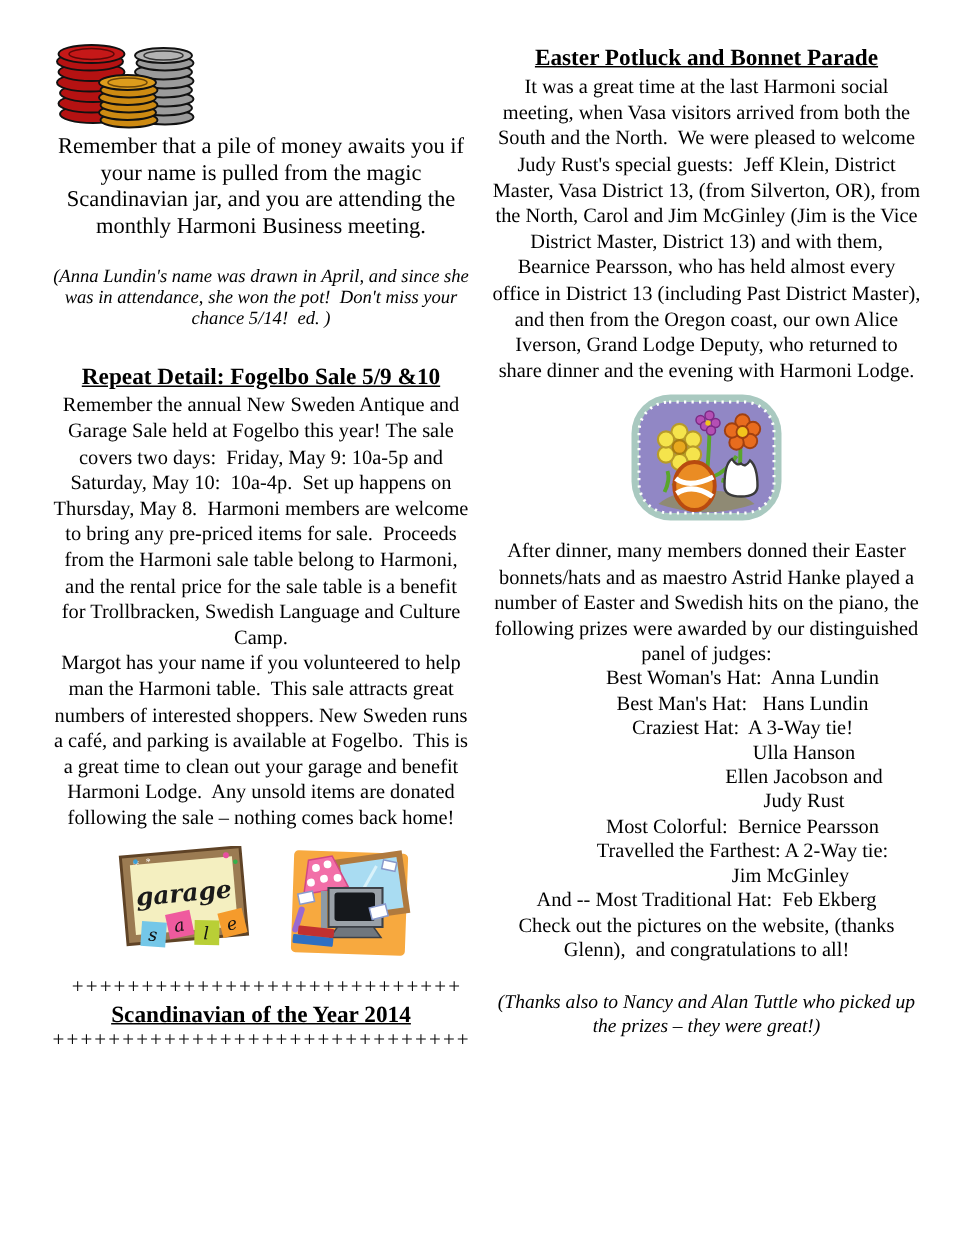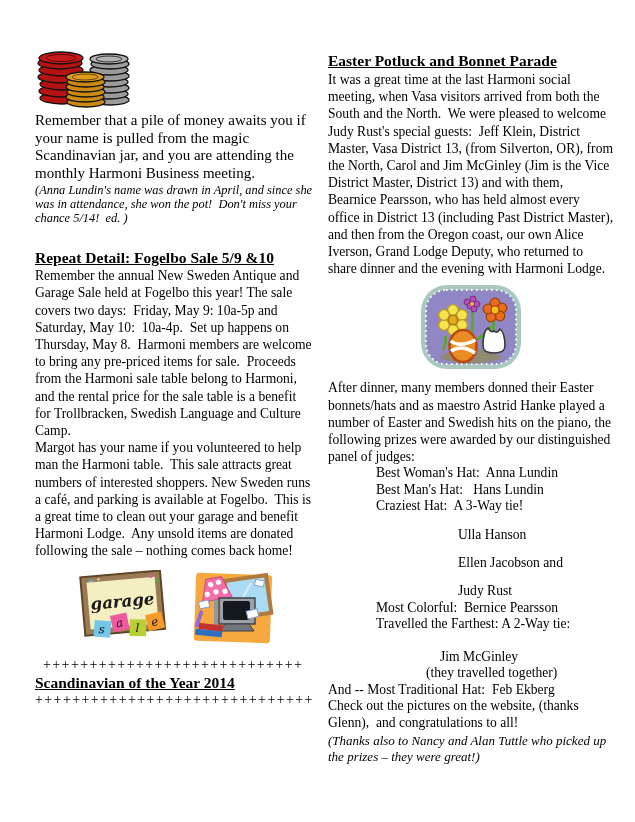--- a/index.html
+++ b/index.html
@@ -1,40 +1,40 @@
 <!DOCTYPE html>
 <html><head>
 <meta charset="utf-8">
 <title>Newsletter Page</title>
 <style>
   html,body{margin:0;padding:0;background:#fff;}
   .page{
     position:relative;width:635px;height:822px;background:#ffffff;
     font-family:"Liberation Serif", serif;color:#000;overflow:hidden;
   }
-  .col{position:absolute;top:48px;}
+  .col{position:absolute;top:26px;text-align:center;}
   .col-left{left:35px;width:278px;}
   .col-right{left:328px;width:286px;}
   p{margin:0;font-size:13.6px;line-height:17.2px;white-space:pre-wrap;}
   .h2{
     font-weight:bold;font-size:15.5px;line-height:19px;
     text-decoration:underline;margin:0;white-space:nowrap;
   }
   .bold-lead{font-weight:normal;font-size:15px;line-height:17.6px;margin-top:4px;}
-  .italic-note{font-style:italic;font-size:12.4px;line-height:13.6px;margin-top:2px;}
+  .italic-note{font-style:italic;font-size:12.4px;line-height:13.6px;margin-top:18px;}
   .mt14{margin-top:23px;}
   .plus-line{
     font-size:14px;letter-spacing:1.4px;white-space:nowrap;overflow:hidden;
     line-height:16px;
   }
   .plus-first{padding-left:8px;margin-top:7px;}
   .prize-line{font-size:13.6px;line-height:16.4px;white-space:pre;margin:0;}
   .ind-a{padding-left:48px;}
-  .ind-b{padding-left:130px;margin-top:12px;}
-  .ind-c{padding-left:112px;margin-top:16px;}
+  .ind-b{padding-left:130px;}
+  .ind-c{padding-left:112px;}
   .ind-d{padding-left:98px;}
   .coins{display:block;margin:2px 0 0 2px;}
   .images-row{display:flex;align-items:flex-start;gap:18px;margin:10px 0 0 38px;height:80px;}
   .egg-wrap{text-align:center;margin:7px 0 5px 0;}
   svg{display:block;}
   .images-row svg, .egg-wrap svg{display:inline-block;}
   .script-letter{font-style:italic;font-family:"DejaVu Serif",serif;}
 </style>
 </head>
 <body>
@@ -218,21 +218,20 @@
     <div>
       <p class="prize-line ind-a">Best Woman's Hat:  Anna Lundin</p>
       <p class="prize-line ind-a">Best Man's Hat:   Hans Lundin</p>
       <p class="prize-line ind-a">Craziest Hat:  A 3-Way tie!</p>
       <p class="prize-line ind-b">Ulla Hanson</p>
       <p class="prize-line ind-b">Ellen Jacobson and</p>
       <p class="prize-line ind-b">Judy Rust</p>
       <p class="prize-line ind-a">Most Colorful:  Bernice Pearsson</p>
       <p class="prize-line ind-a">Travelled the Farthest: A 2-Way tie:</p>
       <p class="prize-line ind-c">Jim McGinley</p>
-      <p class="prize-line ind-d">(they travelled together)</p>
     </div>
 
     <p style="line-height:16.6px;">And -- Most Traditional Hat:  Feb Ekberg</p>
     <p style="line-height:16.6px;">Check out the pictures on the website, (thanks Glenn),  and congratulations to all!</p>
     <p class="italic-note" style="font-size:13px;line-height:16px;">(Thanks also to Nancy and Alan Tuttle who picked up the prizes – they were great!)</p>
 
   </div>
 
 </div>
 

